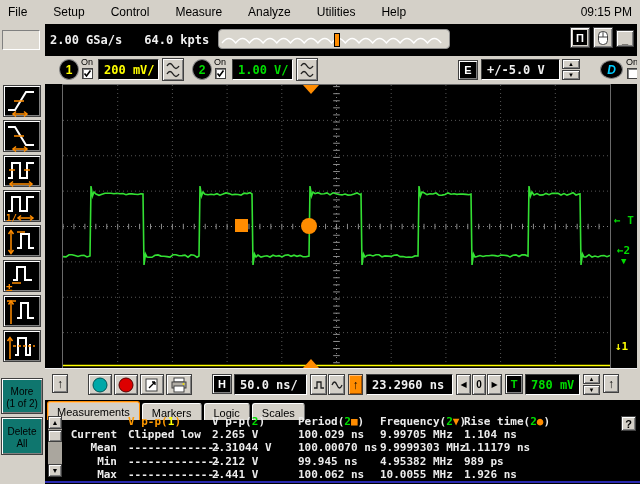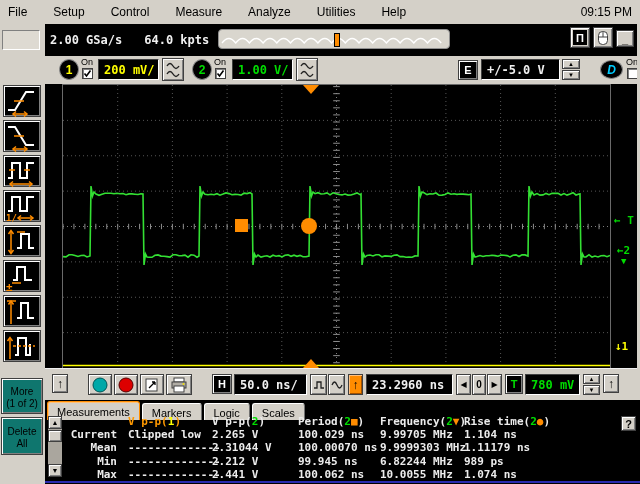--- a/index.html
+++ b/index.html
@@ -500,30 +500,30 @@
         <span class="cell">2.31044 V</span>
         <span class="cell">100.00070 ns</span>
         <span class="cell">9.9999303 MHz</span>
         <span class="cell">1.11179 ns</span>
       </div>
       <div class="mrow">
         <span class="rl">Min</span>
         <span class="cell">--------------</span>
         <span class="cell">2.212 V</span>
         <span class="cell">99.945 ns</span>
-        <span class="cell">6.82244 MHz</span>
+        <span class="cell">4.95382 MHz</span>
         <span class="cell">989 ps</span>
       </div>
       <div class="mrow">
         <span class="rl">Max</span>
         <span class="cell">--------------</span>
         <span class="cell">2.441 V</span>
         <span class="cell">100.062 ns</span>
         <span class="cell">10.0055 MHz</span>
-        <span class="cell">1.074 ns</span>
+        <span class="cell">1.926 ns</span>
       </div>
     </div>
     <div id="helpbtn" class="btn3d">
         <span>?</span>
       </div>
     <div class="navy"></div>
   </div>
 
   <div id="rightedge"></div>
 </div>

